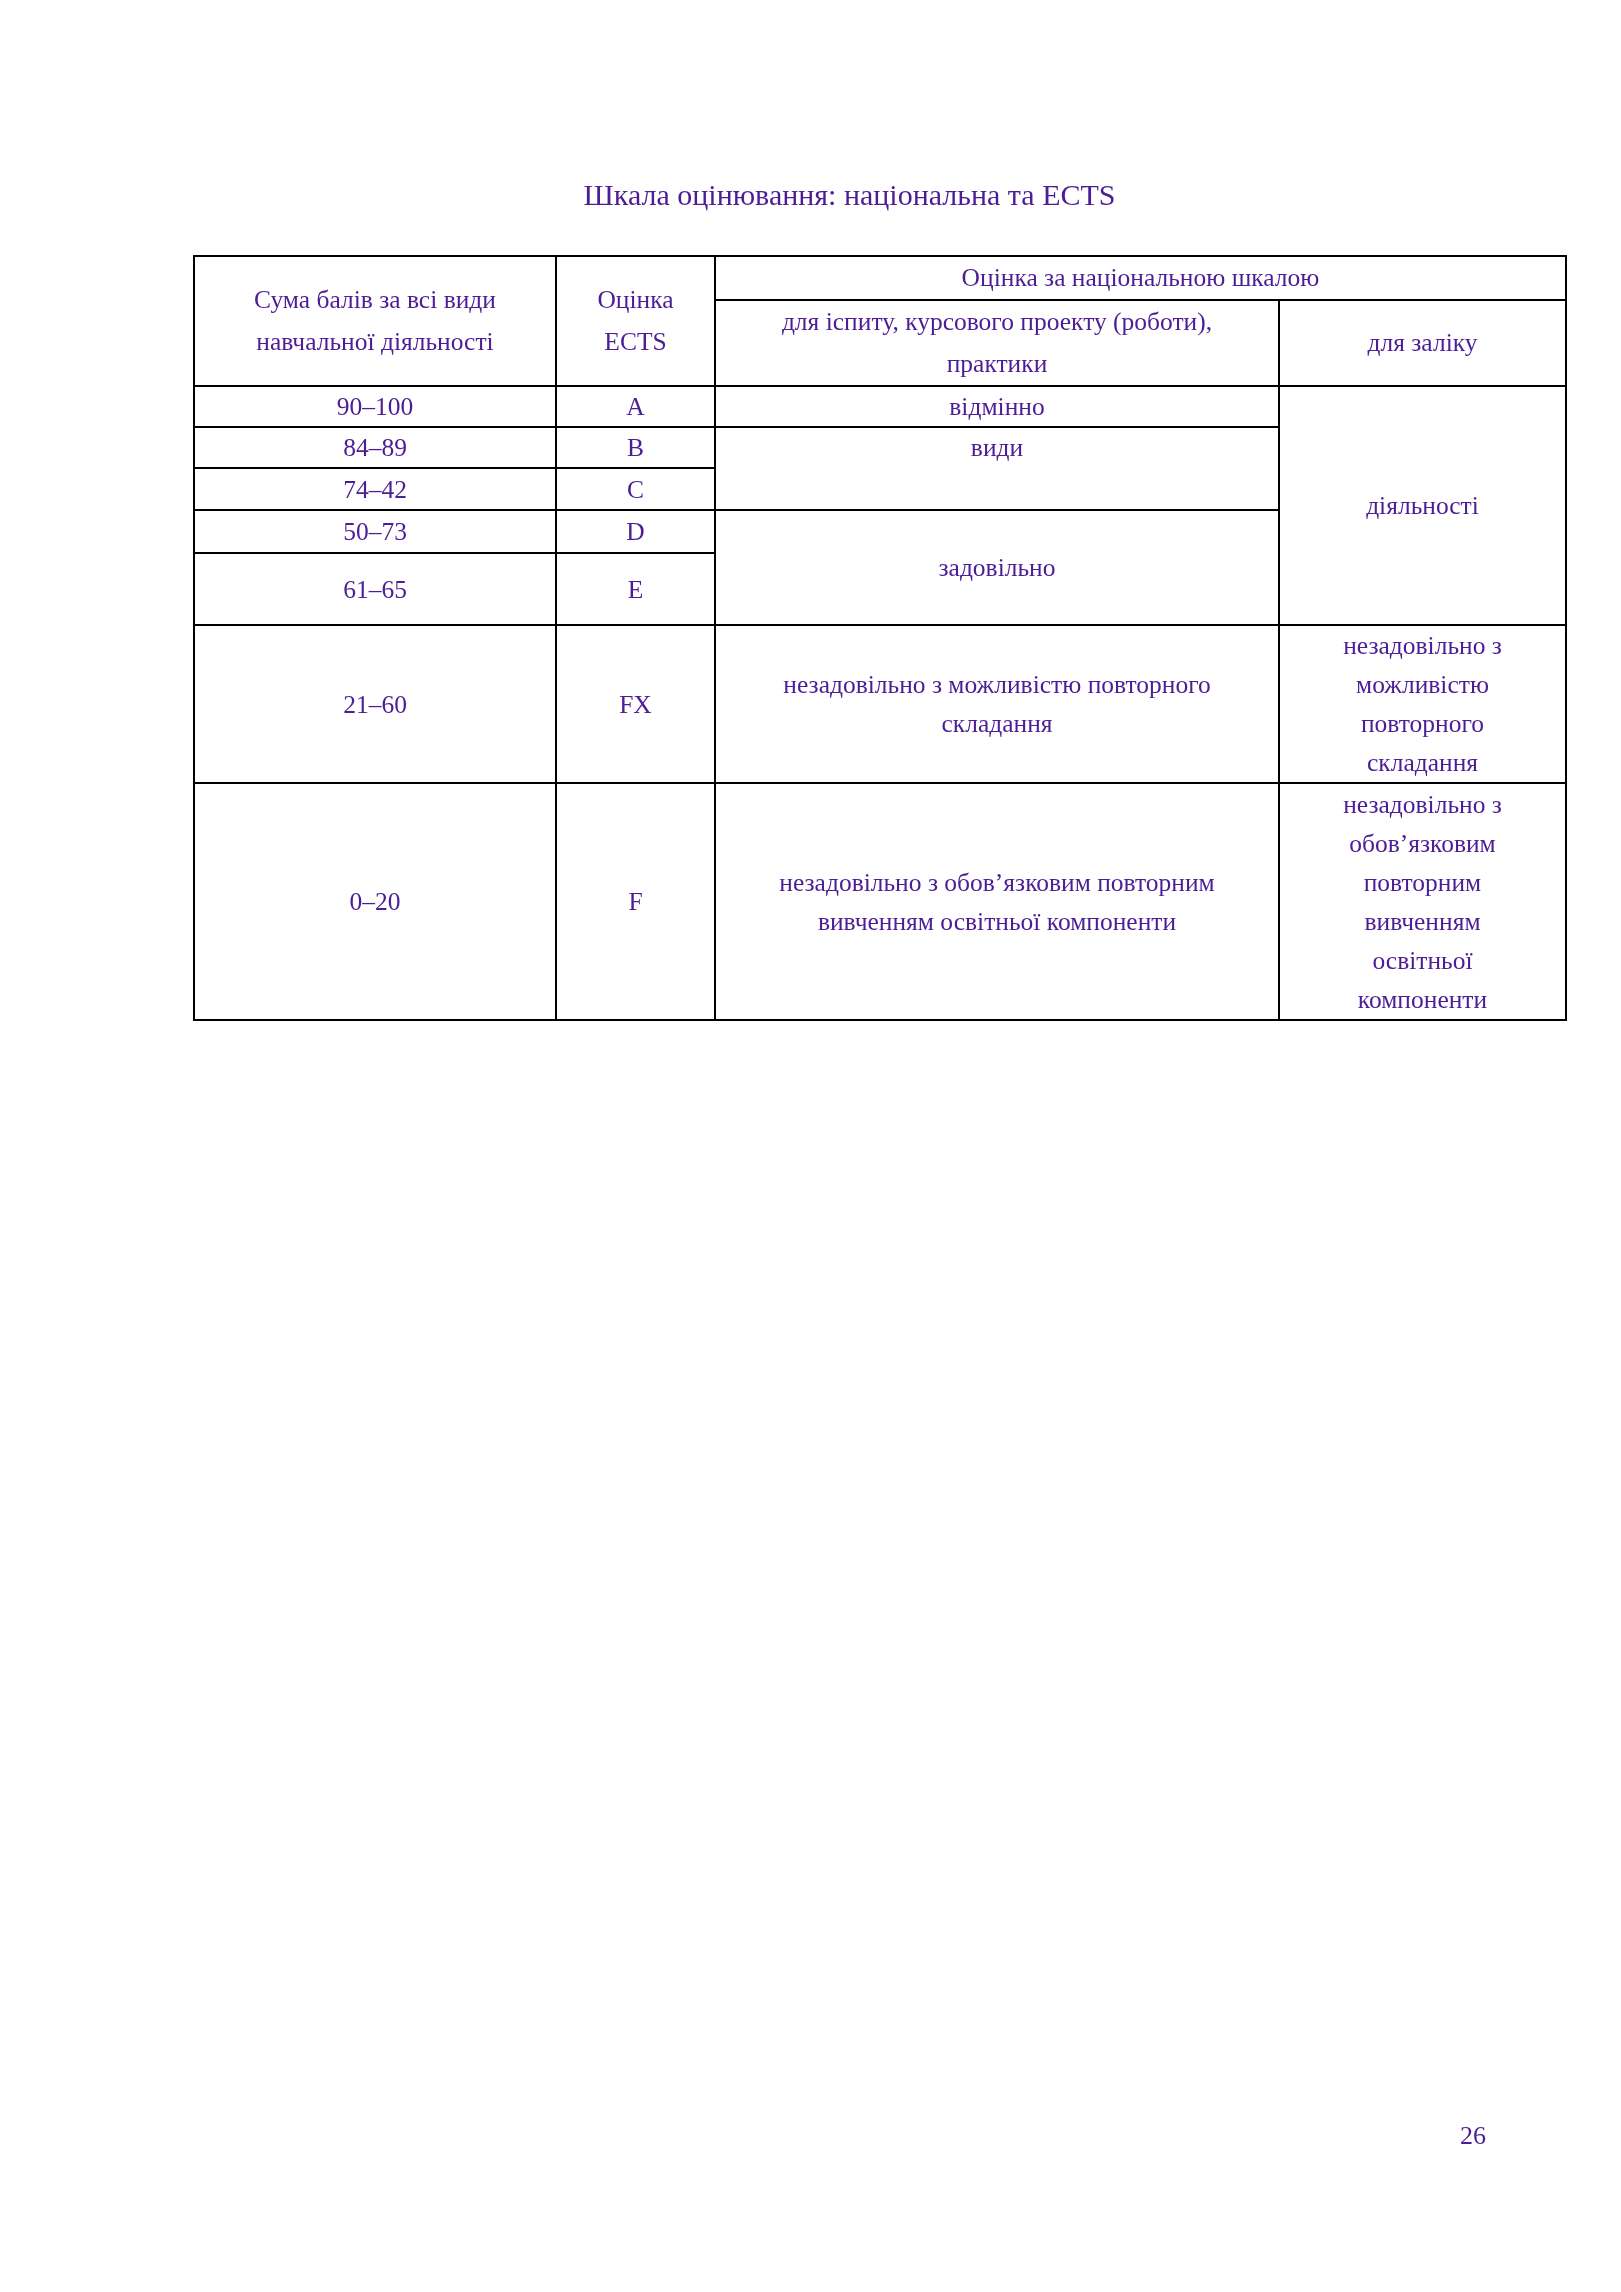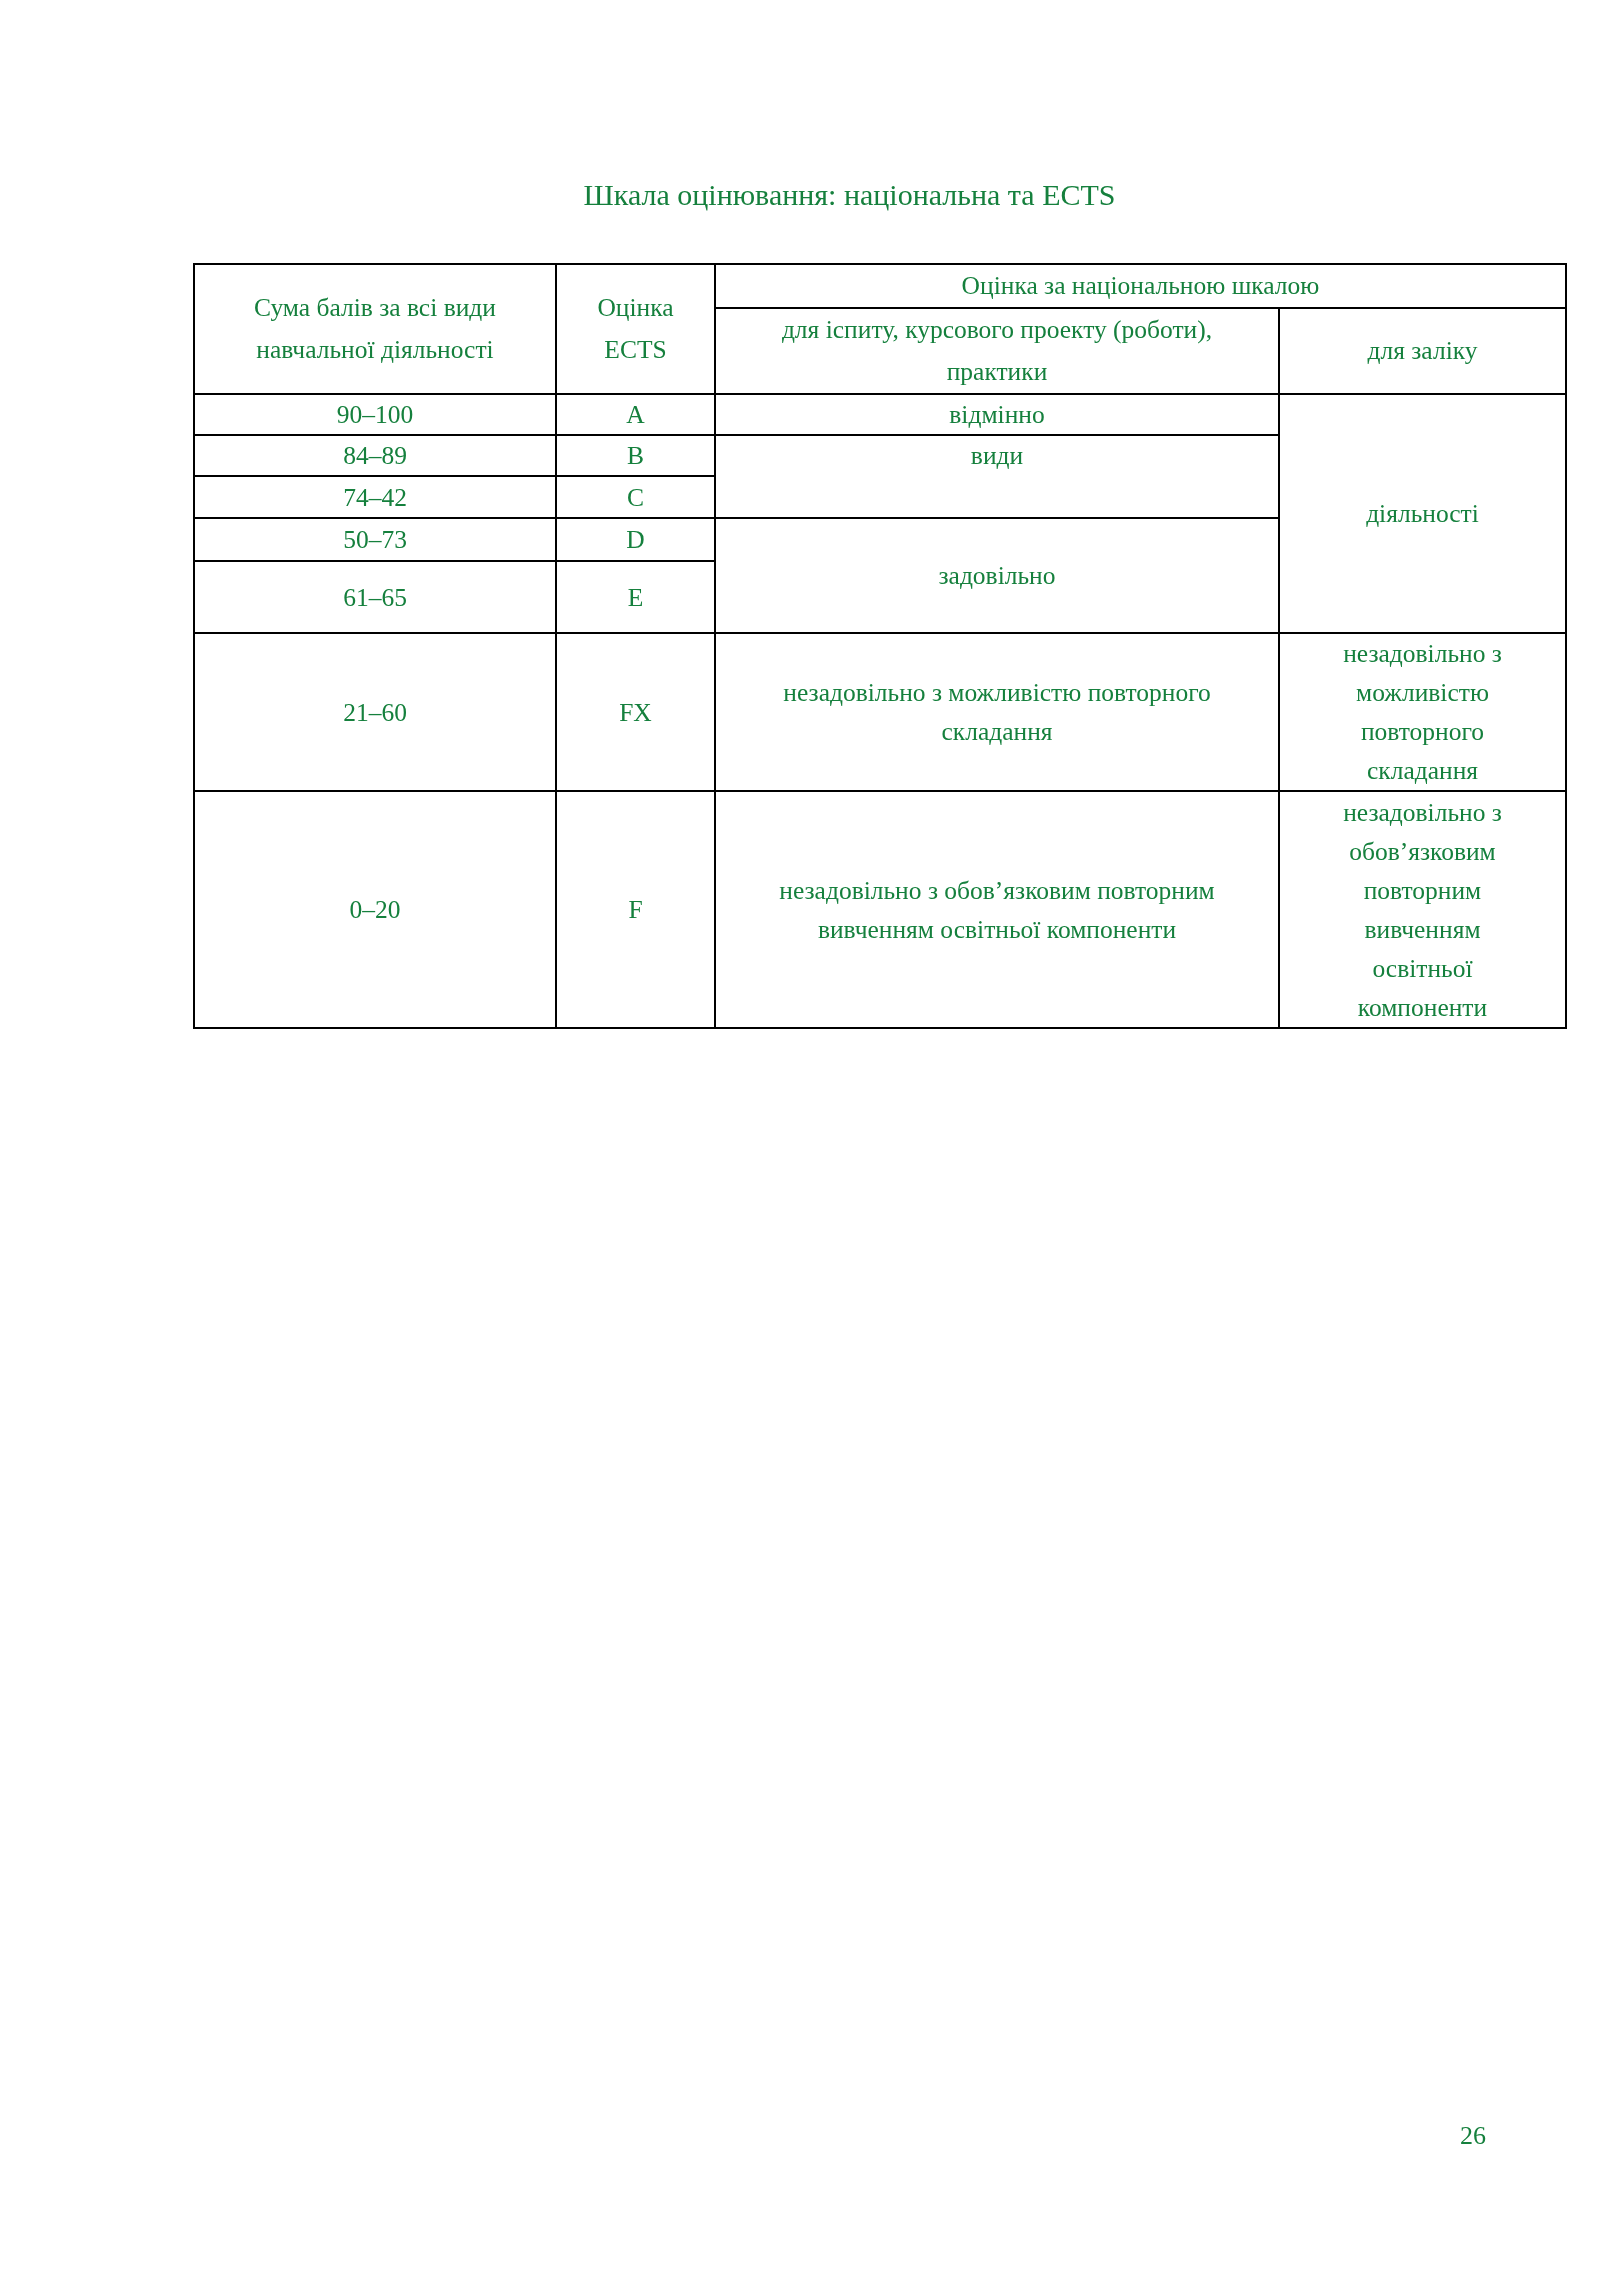--- a/index.html
+++ b/index.html
@@ -6,37 +6,37 @@
     margin: 0;
     padding: 0;
     background: #e8e8e8;
   }
   .page {
     position: relative;
     width: 1621px;
     height: 2293px;
     background: #ffffff;
     font-family: "Liberation Serif", serif;
-    color: #15803d;
+    color: #4c1d95;
     overflow: hidden;
   }
   .doc-title {
     position: absolute;
     left: 193px;
     top: 175px;
     width: 1313px;
     text-align: center;
     font-size: 30px;
     line-height: 39px;
     white-space: nowrap;
   }
   table.grading-table {
     position: absolute;
     left: 193px;
-    top: 263px;
+    top: 255px;
     border-collapse: collapse;
     table-layout: fixed;
     border: 2.9px solid #000;
   }
   table.grading-table td {
     border: 2px solid #000;
     border-top-width: 2.9px;
     border-bottom-width: 2.9px;
     text-align: center;
     vertical-align: middle;

